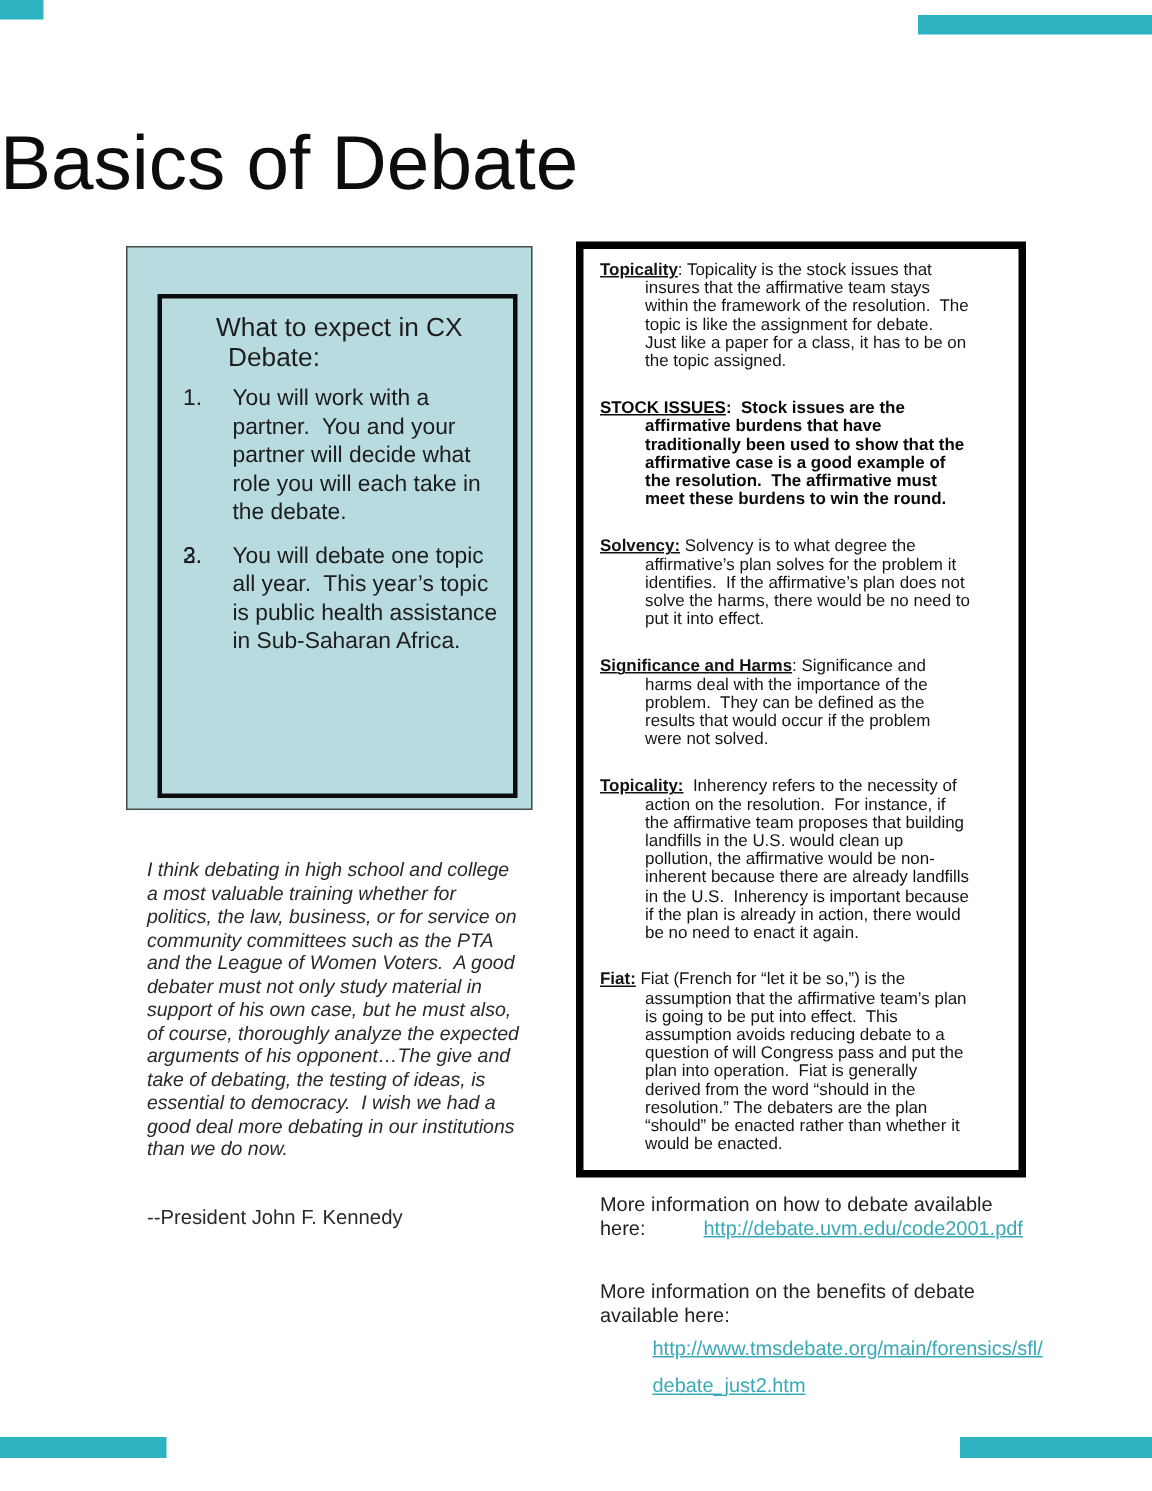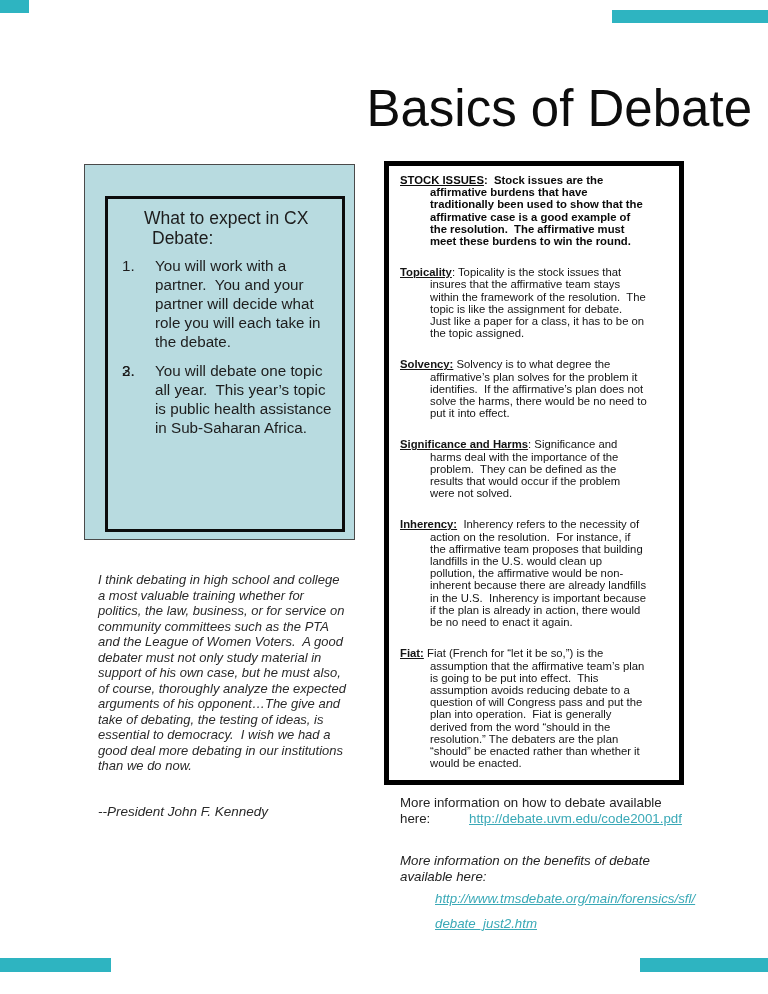--- a/index.html
+++ b/index.html
@@ -9,21 +9,21 @@
   }
   
   .accent{position:absolute;background:#2eb4c1;}
   #accent-tl{left:0;top:8;width:29px;height:13px;}
   #accent-tr{left:612px;top:10px;width:156px;height:13px;}
   #accent-bl{left:0;top:958px;width:111px;height:14px;}
   #accent-br{left:640px;top:958px;width:128px;height:14px;}
 
   
   #title{
-    position:absolute;left:0;right:16px;top:80px;text-align:right;
+    position:absolute;left:0;right:16px;top:80px;text-align:left;
     font-size:51px;line-height:1.12;color:#0d0d0d;font-weight:400;letter-spacing:0px;
   }
 
   
   #cx-panel{
     position:absolute;left:84px;top:164px;width:271px;height:376px;
     background:#b8dbe0;border:1px solid #4a4a4a;box-sizing:border-box;
   }
   #cx-inner{
     position:absolute;left:20px;top:31px;width:240px;height:336px;
@@ -53,27 +53,27 @@
   .stock-p .term{font-weight:bold;text-decoration:underline;}
   #stock-intro{font-weight:bold;color:#0a0a0a;}
 
   
   #quote{
     position:absolute;left:98px;top:572px;width:290px;
     font-style:italic;font-size:13px;line-height:15.5px;color:#2a2a2a;white-space:pre;
   }
   #quote-attrib{
     position:absolute;left:98px;top:804px;
-    font-style:italic;font-size:13.5px;color:#2a2a2a;
+    font-size:13.5px;color:#2a2a2a;
   }
 
   
   .links-block{position:absolute;left:400px;width:290px;font-size:13.3px;line-height:15.8px;color:#232323;}
   #links-1{top:795px;}
-  #links-2{top:853px;font-style:italic;}
+  #links-2{top:853px;}
   .links-block .txt{white-space:pre;}
   a.doclink{color:#3aa9b7;text-decoration:underline;cursor:pointer;padding-left:35px;}
   .linkline{display:block;margin-top:6px;}
   .linkline2{display:block;margin-top:10px;}
 </style>
 </head>
 <body>
 
 <div id="page">
 
@@ -103,52 +103,52 @@
         <span class="num">3.</span>
         <span class="txt">You will debate one topic
 all year.  This year’s topic
 is public health assistance
 in Sub-Saharan Africa.</span>
       </div>
     </div>
   </div>
 
   <div id="stock-box">
+    <p class="stock-p">
+      <span class="term">Topicality</span><span class="body">: Topicality is the stock issues that
+insures that the affirmative team stays
+within the framework of the resolution.  The
+topic is like the assignment for debate.
+Just like a paper for a class, it has to be on
+the topic assigned.</span>
+    </p>
     <p class="stock-p" id="stock-intro">
       <span class="term">STOCK ISSUES</span><span class="body">:  Stock issues are the
 affirmative burdens that have
 traditionally been used to show that the
 affirmative case is a good example of
 the resolution.  The affirmative must
 meet these burdens to win the round.</span>
-    </p>
-    <p class="stock-p">
-      <span class="term">Topicality</span><span class="body">: Topicality is the stock issues that
-insures that the affirmative team stays
-within the framework of the resolution.  The
-topic is like the assignment for debate.
-Just like a paper for a class, it has to be on
-the topic assigned.</span>
     </p>
     <p class="stock-p">
       <span class="term">Solvency:</span><span class="body"> Solvency is to what degree the
 affirmative’s plan solves for the problem it
 identifies.  If the affirmative’s plan does not
 solve the harms, there would be no need to
 put it into effect.</span>
     </p>
     <p class="stock-p">
       <span class="term">Significance and Harms</span><span class="body">: Significance and
 harms deal with the importance of the
 problem.  They can be defined as the
 results that would occur if the problem
 were not solved.</span>
     </p>
     <p class="stock-p">
-      <span class="term">Inherency:</span><span class="body">  Inherency refers to the necessity of
+      <span class="term">Topicality:</span><span class="body">  Inherency refers to the necessity of
 action on the resolution.  For instance, if
 the affirmative team proposes that building
 landfills in the U.S. would clean up
 pollution, the affirmative would be non-
 inherent because there are already landfills
 in the U.S.  Inherency is important because
 if the plan is already in action, there would
 be no need to enact it again.</span>
     </p>
     <p class="stock-p">

